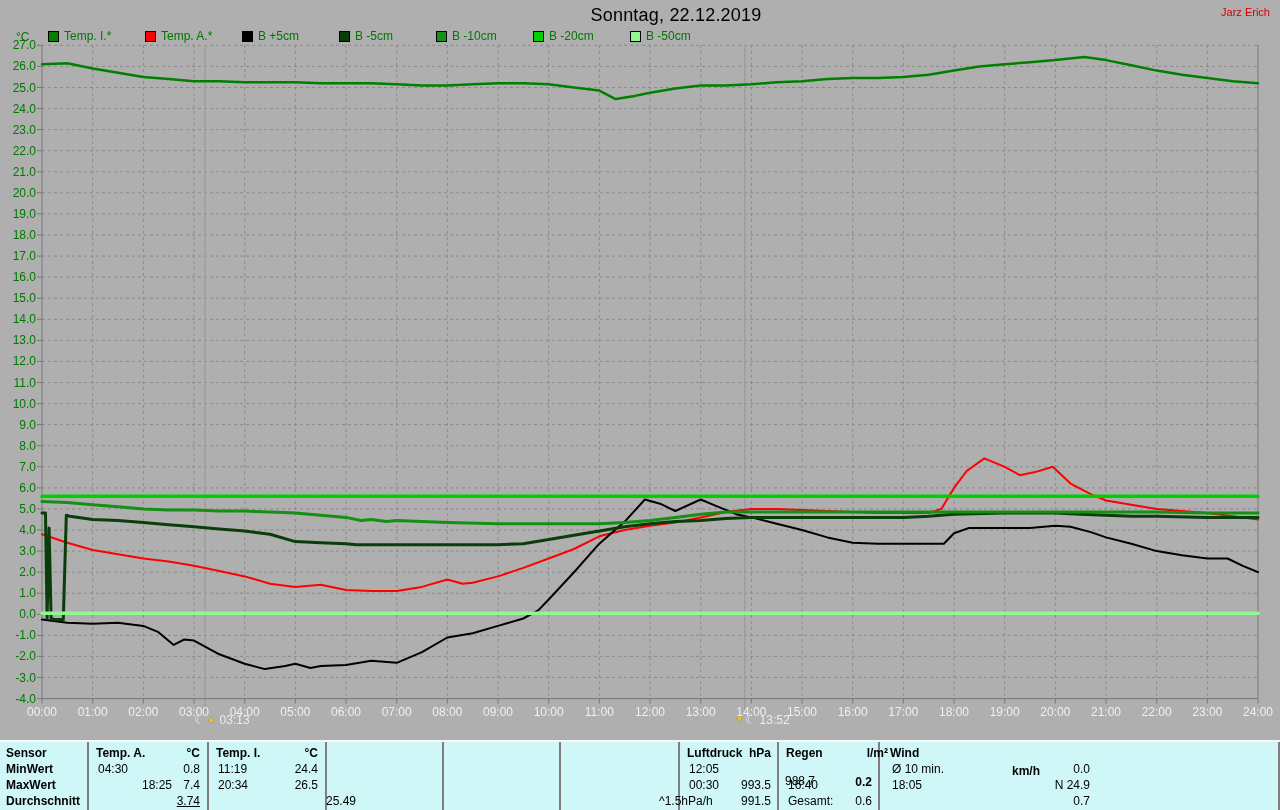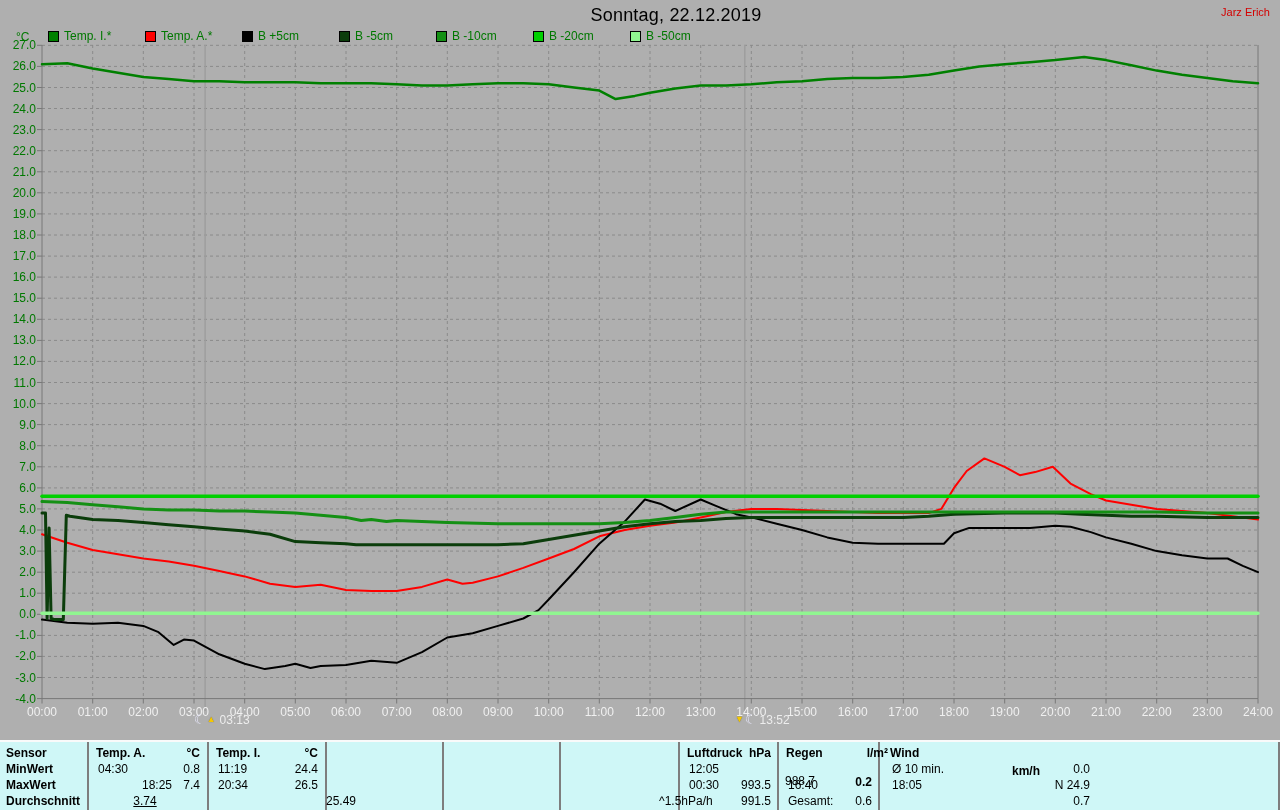--- a/index.html
+++ b/index.html
@@ -315,20 +315,20 @@
     <div class="cell" style="left:90px;top:36px;width:110px;text-align:right;">7.4</div>
     <div class="cell" style="left:218px;top:36px;">20:34</div>
     <div class="cell" style="left:210px;top:36px;width:108px;text-align:right;">26.5</div>
     <div class="cell" style="left:689px;top:36px;">00:30</div>
     <div class="cell" style="left:681px;top:36px;width:90px;text-align:right;">993.5</div>
     <div class="cell" style="left:788px;top:36px;">16:40</div>
     <div class="cell" style="left:780px;top:33px;width:92px;text-align:right;font-weight:bold;">0.2</div>
     <div class="cell" style="left:892px;top:36px;">18:05</div>
     <div class="cell" style="left:884px;top:36px;width:206px;text-align:right;">N 24.9</div>
     <div class="cell b" style="left:6px;top:52px;">Durchschnitt</div>
-    <div class="cell" style="left:90px;top:52px;width:110px;text-align:center;text-decoration:underline;">3.74</div>
+    <div class="cell" style="left:90px;top:52px;width:110px;text-align:right;text-decoration:underline;">3.74</div>
     <div class="cell" style="left:210px;top:52px;width:108px;text-align:right;padding-left:38px;">25.49</div>
     <div class="cell" style="left:659px;top:52px;">^1.5hPa/h</div>
     <div class="cell" style="left:681px;top:52px;width:90px;text-align:right;">991.5</div>
     <div class="cell" style="left:788px;top:52px;">Gesamt:</div>
     <div class="cell" style="left:780px;top:52px;width:92px;text-align:right;">0.6</div>
     <div class="cell" style="left:884px;top:52px;width:206px;text-align:right;">0.7</div>
   </div>
 
 </body></html>

